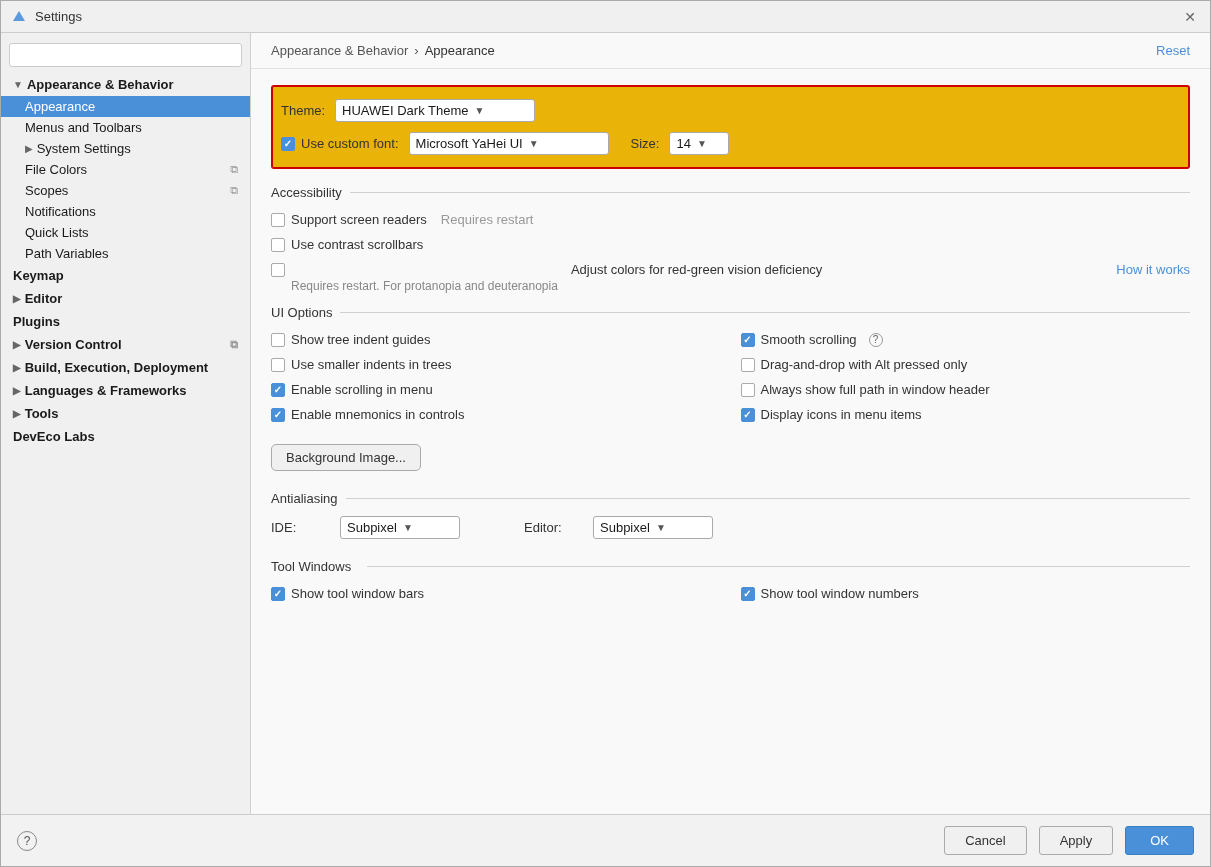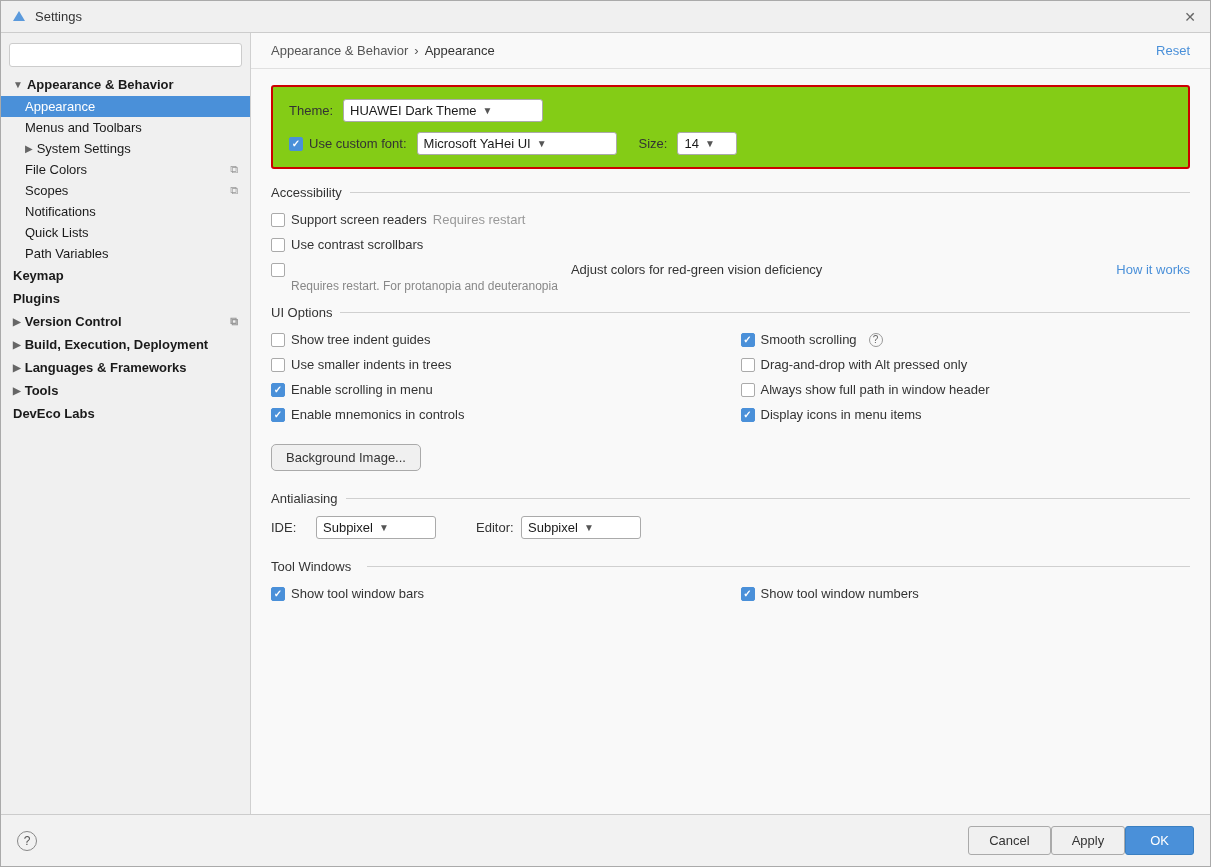--- a/index.html
+++ b/index.html
@@ -43,21 +43,21 @@
     
     .breadcrumb-bar { display: flex; align-items: center; justify-content: space-between; padding: 10px 20px; border-bottom: 1px solid #e0e0e0; background: #f9f9f9; }
     .breadcrumb { display: flex; align-items: center; gap: 6px; font-size: 13px; color: #555; }
     .breadcrumb-current { color: #333; font-weight: 500; }
     .reset-link { color: #4a90d9; font-size: 13px; cursor: pointer; text-decoration: none; }
 
     
     .settings-content { padding: 16px 20px; }
 
     
-    .theme-section { border: 2px solid #cc0000; border-radius: 3px; padding: 12px 16px; margin-bottom: 16px; background: #84cc16; }
+    .theme-section { border: 2px solid #cc0000; border-radius: 3px; padding: 12px 8px; margin-bottom: 16px; background: #eab308; }
     .theme-row { display: flex; align-items: center; gap: 10px; margin-bottom: 10px; }
     .theme-row:last-child { margin-bottom: 0; }
     .theme-label { font-size: 13px; color: #333; }
     .select-box { border: 1px solid #aaa; border-radius: 3px; padding: 3px 6px; background: white; font-size: 13px; display: flex; align-items: center; gap: 6px; min-width: 120px; cursor: pointer; }
     .select-box-wide { min-width: 200px; }
     .select-arrow { color: #555; font-size: 10px; }
     .checkbox-wrap { display: flex; align-items: center; gap: 6px; }
     .cb { width: 14px; height: 14px; border: 1px solid #4a90d9; background: #4a90d9; display: flex; align-items: center; justify-content: center; border-radius: 2px; flex-shrink: 0; }
     .cb-empty { width: 14px; height: 14px; border: 1px solid #aaa; background: white; display: flex; align-items: center; justify-content: center; border-radius: 2px; flex-shrink: 0; }
     .cb-check { color: white; font-size: 10px; font-weight: bold; }
@@ -71,28 +71,28 @@
     .option-row { display: flex; align-items: center; gap: 6px; padding: 2px 0; }
     .option-label { font-size: 13px; color: #333; }
     .link-text { color: #4a90d9; cursor: pointer; }
     .sub-text { font-size: 12px; color: #888; margin-left: 20px; margin-bottom: 8px; }
     .help-icon { width: 14px; height: 14px; border-radius: 50%; border: 1px solid #999; display: inline-flex; align-items: center; justify-content: center; font-size: 10px; color: #666; }
 
     
     .bg-image-btn { border: 1px solid #aaa; background: #f0f0f0; border-radius: 5px; padding: 5px 14px; font-size: 13px; cursor: pointer; color: #333; margin-top: 8px; }
 
     
-    .aa-row { display: flex; align-items: center; gap: 0; margin: 8px 0; }
+    .aa-row { display: flex; align-items: center; gap: 24px; margin: 8px 0; }
     .aa-label { font-size: 13px; color: #333; min-width: 45px; }
 
     
     .bottom-bar { border-top: 1px solid #ccc; padding: 10px 16px; display: flex; align-items: center; justify-content: space-between; background: #f2f2f2; height: 52px; flex-shrink: 0; }
     .bottom-left { display: flex; align-items: center; }
     .help-circle { width: 20px; height: 20px; border-radius: 50%; border: 1px solid #888; display: flex; align-items: center; justify-content: center; font-size: 12px; color: #555; cursor: pointer; }
-    .bottom-right { display: flex; gap: 0; }
+    .bottom-right { display: flex; gap: 12px; }
     .btn-cancel { border: 1px solid #aaa; background: #f0f0f0; border-radius: 3px; padding: 6px 20px; font-size: 13px; cursor: pointer; color: #333; }
     .btn-apply { border: 1px solid #aaa; background: #f0f0f0; border-radius: 3px; padding: 6px 20px; font-size: 13px; cursor: pointer; color: #333; }
     .btn-ok { border: 1px solid #3a7fc1; background: #4a90d9; border-radius: 3px; padding: 6px 24px; font-size: 13px; cursor: pointer; color: white; }
   </style>
 </head>
 <body>
 
 <div class="dialog">
 
   <div class="titlebar">
@@ -144,20 +144,24 @@
         <span>Quick Lists</span>
       </div>
       <div class="sidebar-item indent1">
         <span>Path Variables</span>
       </div>
 
       <div class="sidebar-section">
         <span>Keymap</span>
       </div>
 
+      <div class="sidebar-section">
+        <span class="chevron closed"></span>
+        <span>Editor</span>
+      </div>
 
       <div class="sidebar-section">
         <span>Plugins</span>
       </div>
 
       <div class="sidebar-section">
         <span class="chevron closed"></span>
         <span>Version Control</span>
         <span class="copy-icon">⧉</span>
       </div>
@@ -225,21 +229,21 @@
 
         
         <div class="section-header">
           <span>Accessibility</span>
           <div class="section-line"></div>
         </div>
 
         <div class="option-row">
           <div class="cb-empty"></div>
           <span class="option-label">Support screen readers</span>
-          <span class="option-label" style="color:#999; ">Requires restart</span>
+          <span class="option-label" style="color:#999; margin-left:8px;">Requires restart</span>
         </div>
         <div class="option-row" style="margin-top:6px;">
           <div class="cb-empty"></div>
           <span class="option-label">Use contrast scrollbars</span>
         </div>
         <div class="option-row" style="margin-top:6px;justify-content:space-between;">
           <div class="cb-empty"></div>
           <span class="option-label">Adjust colors for red-green vision deficiency</span>
           <span class="link-text" style="margin-left:8px;">How it works</span>
         </div>

